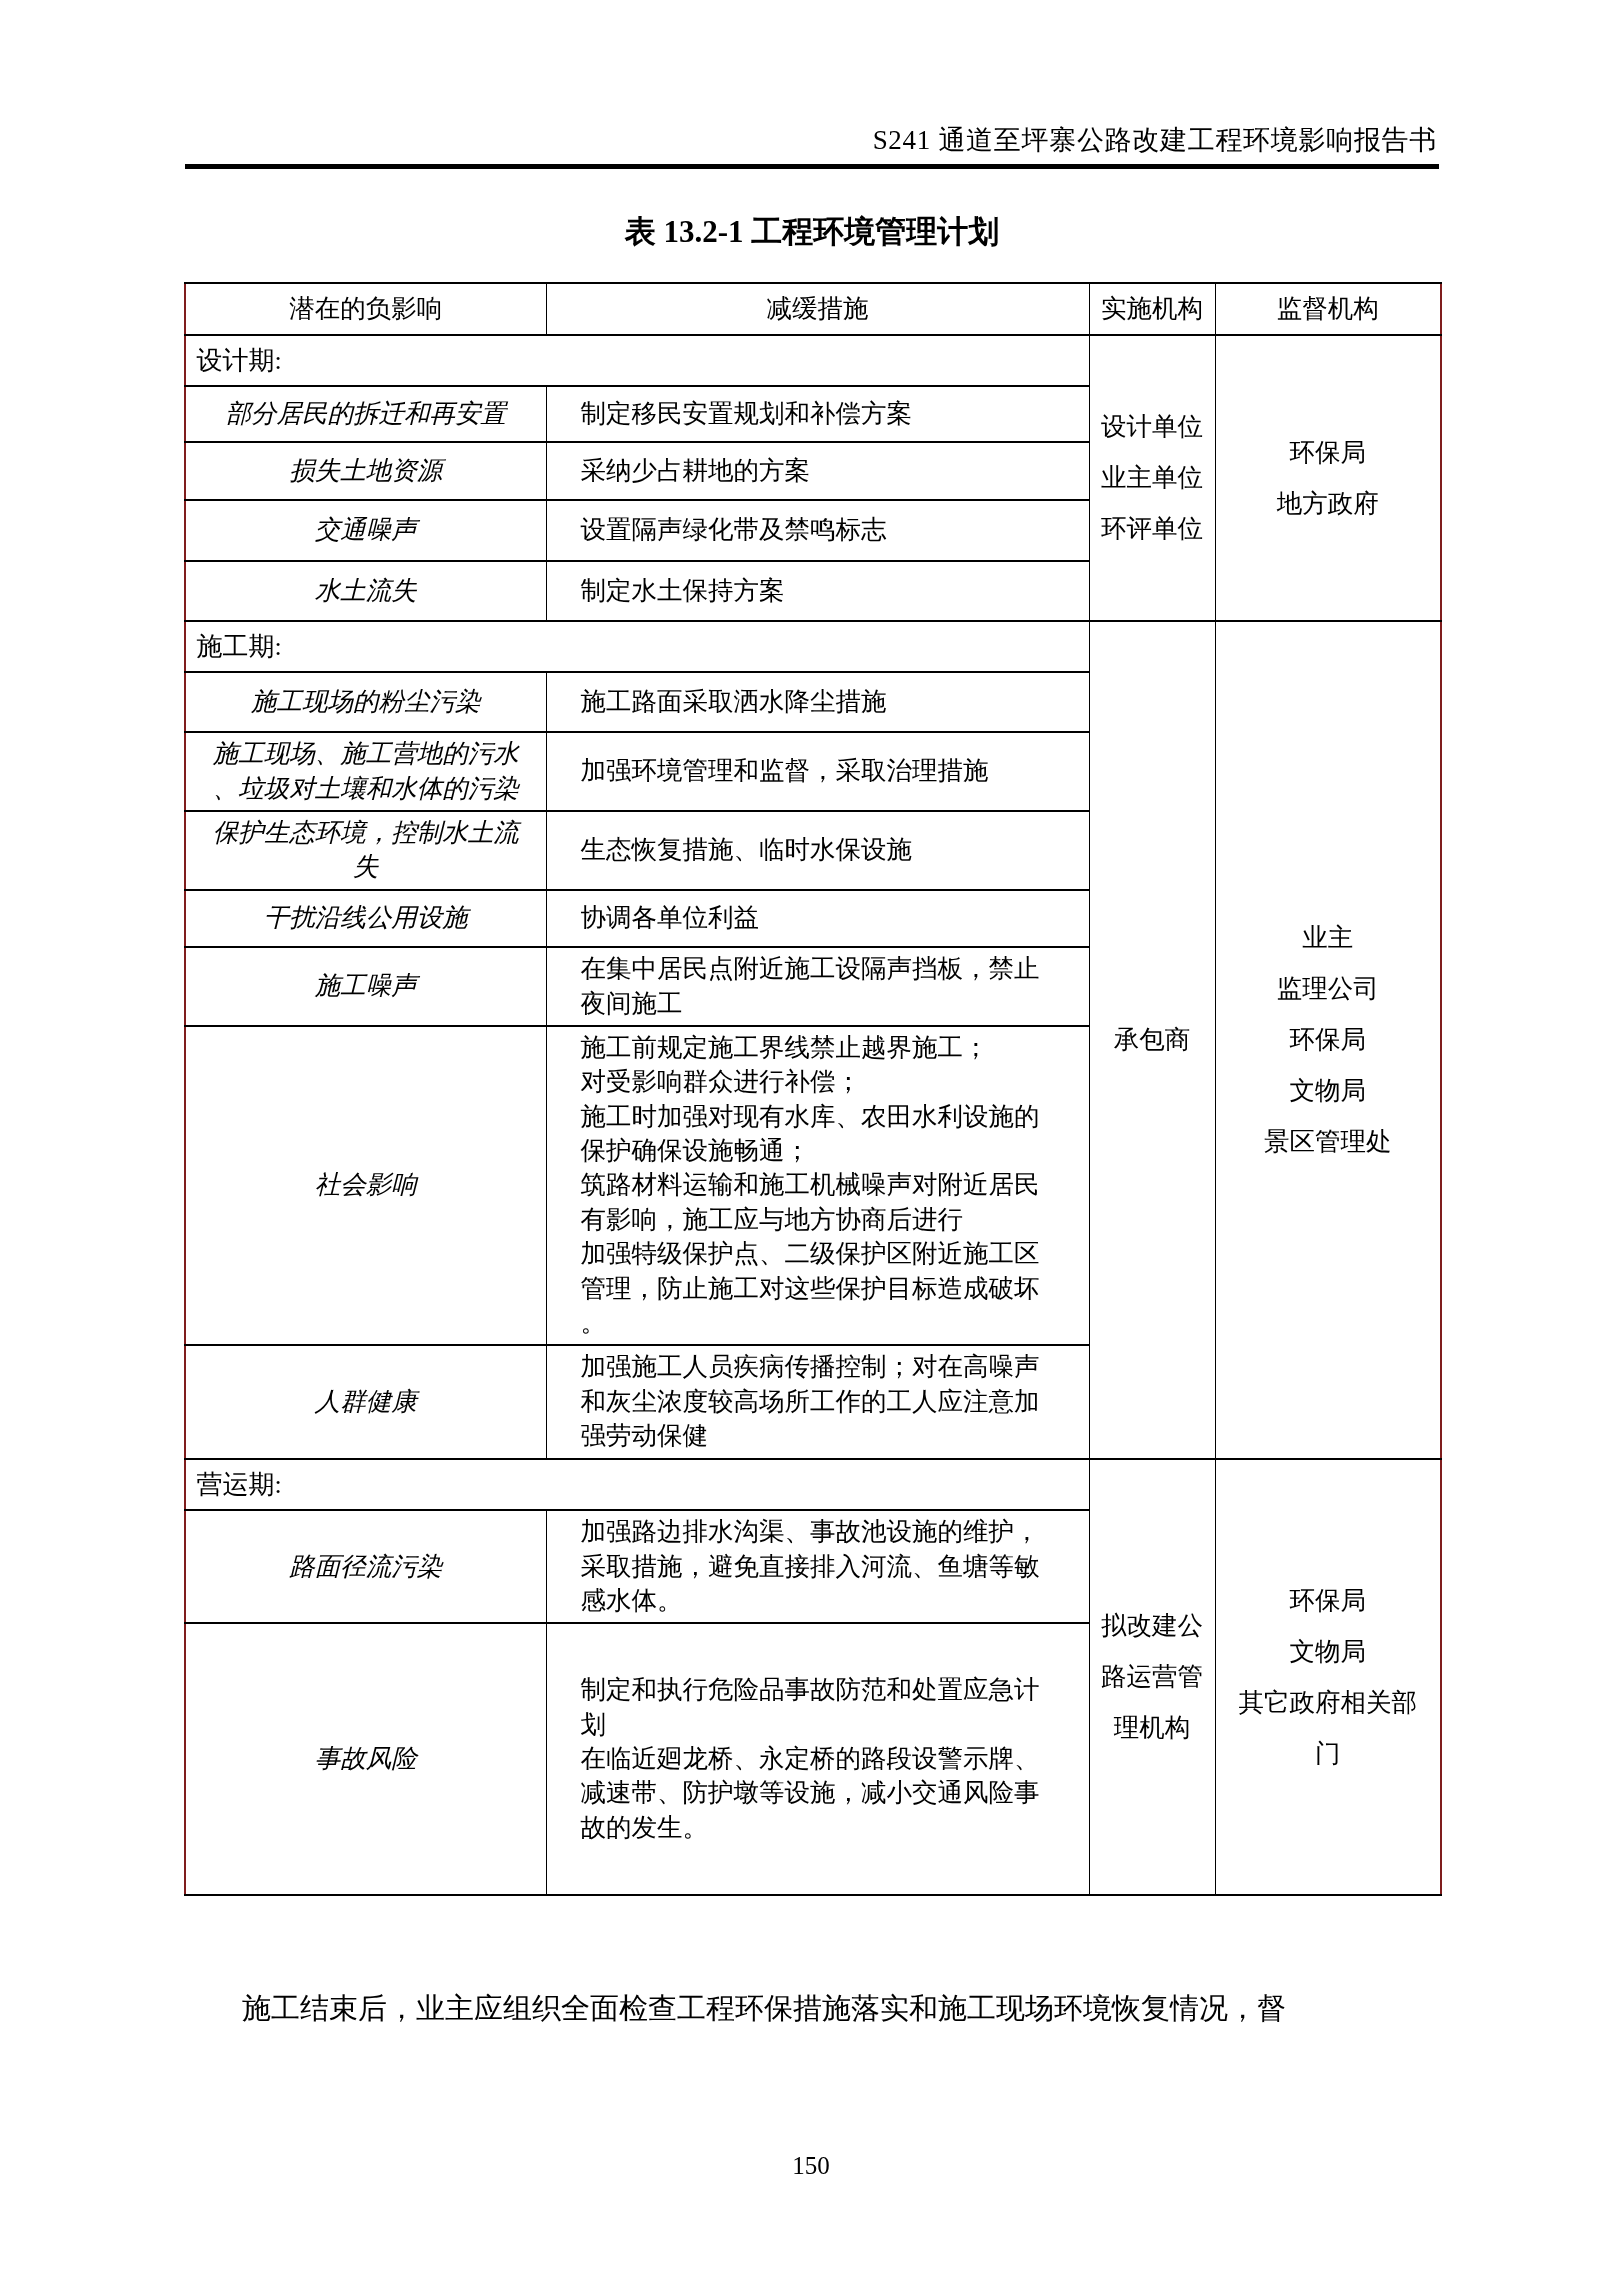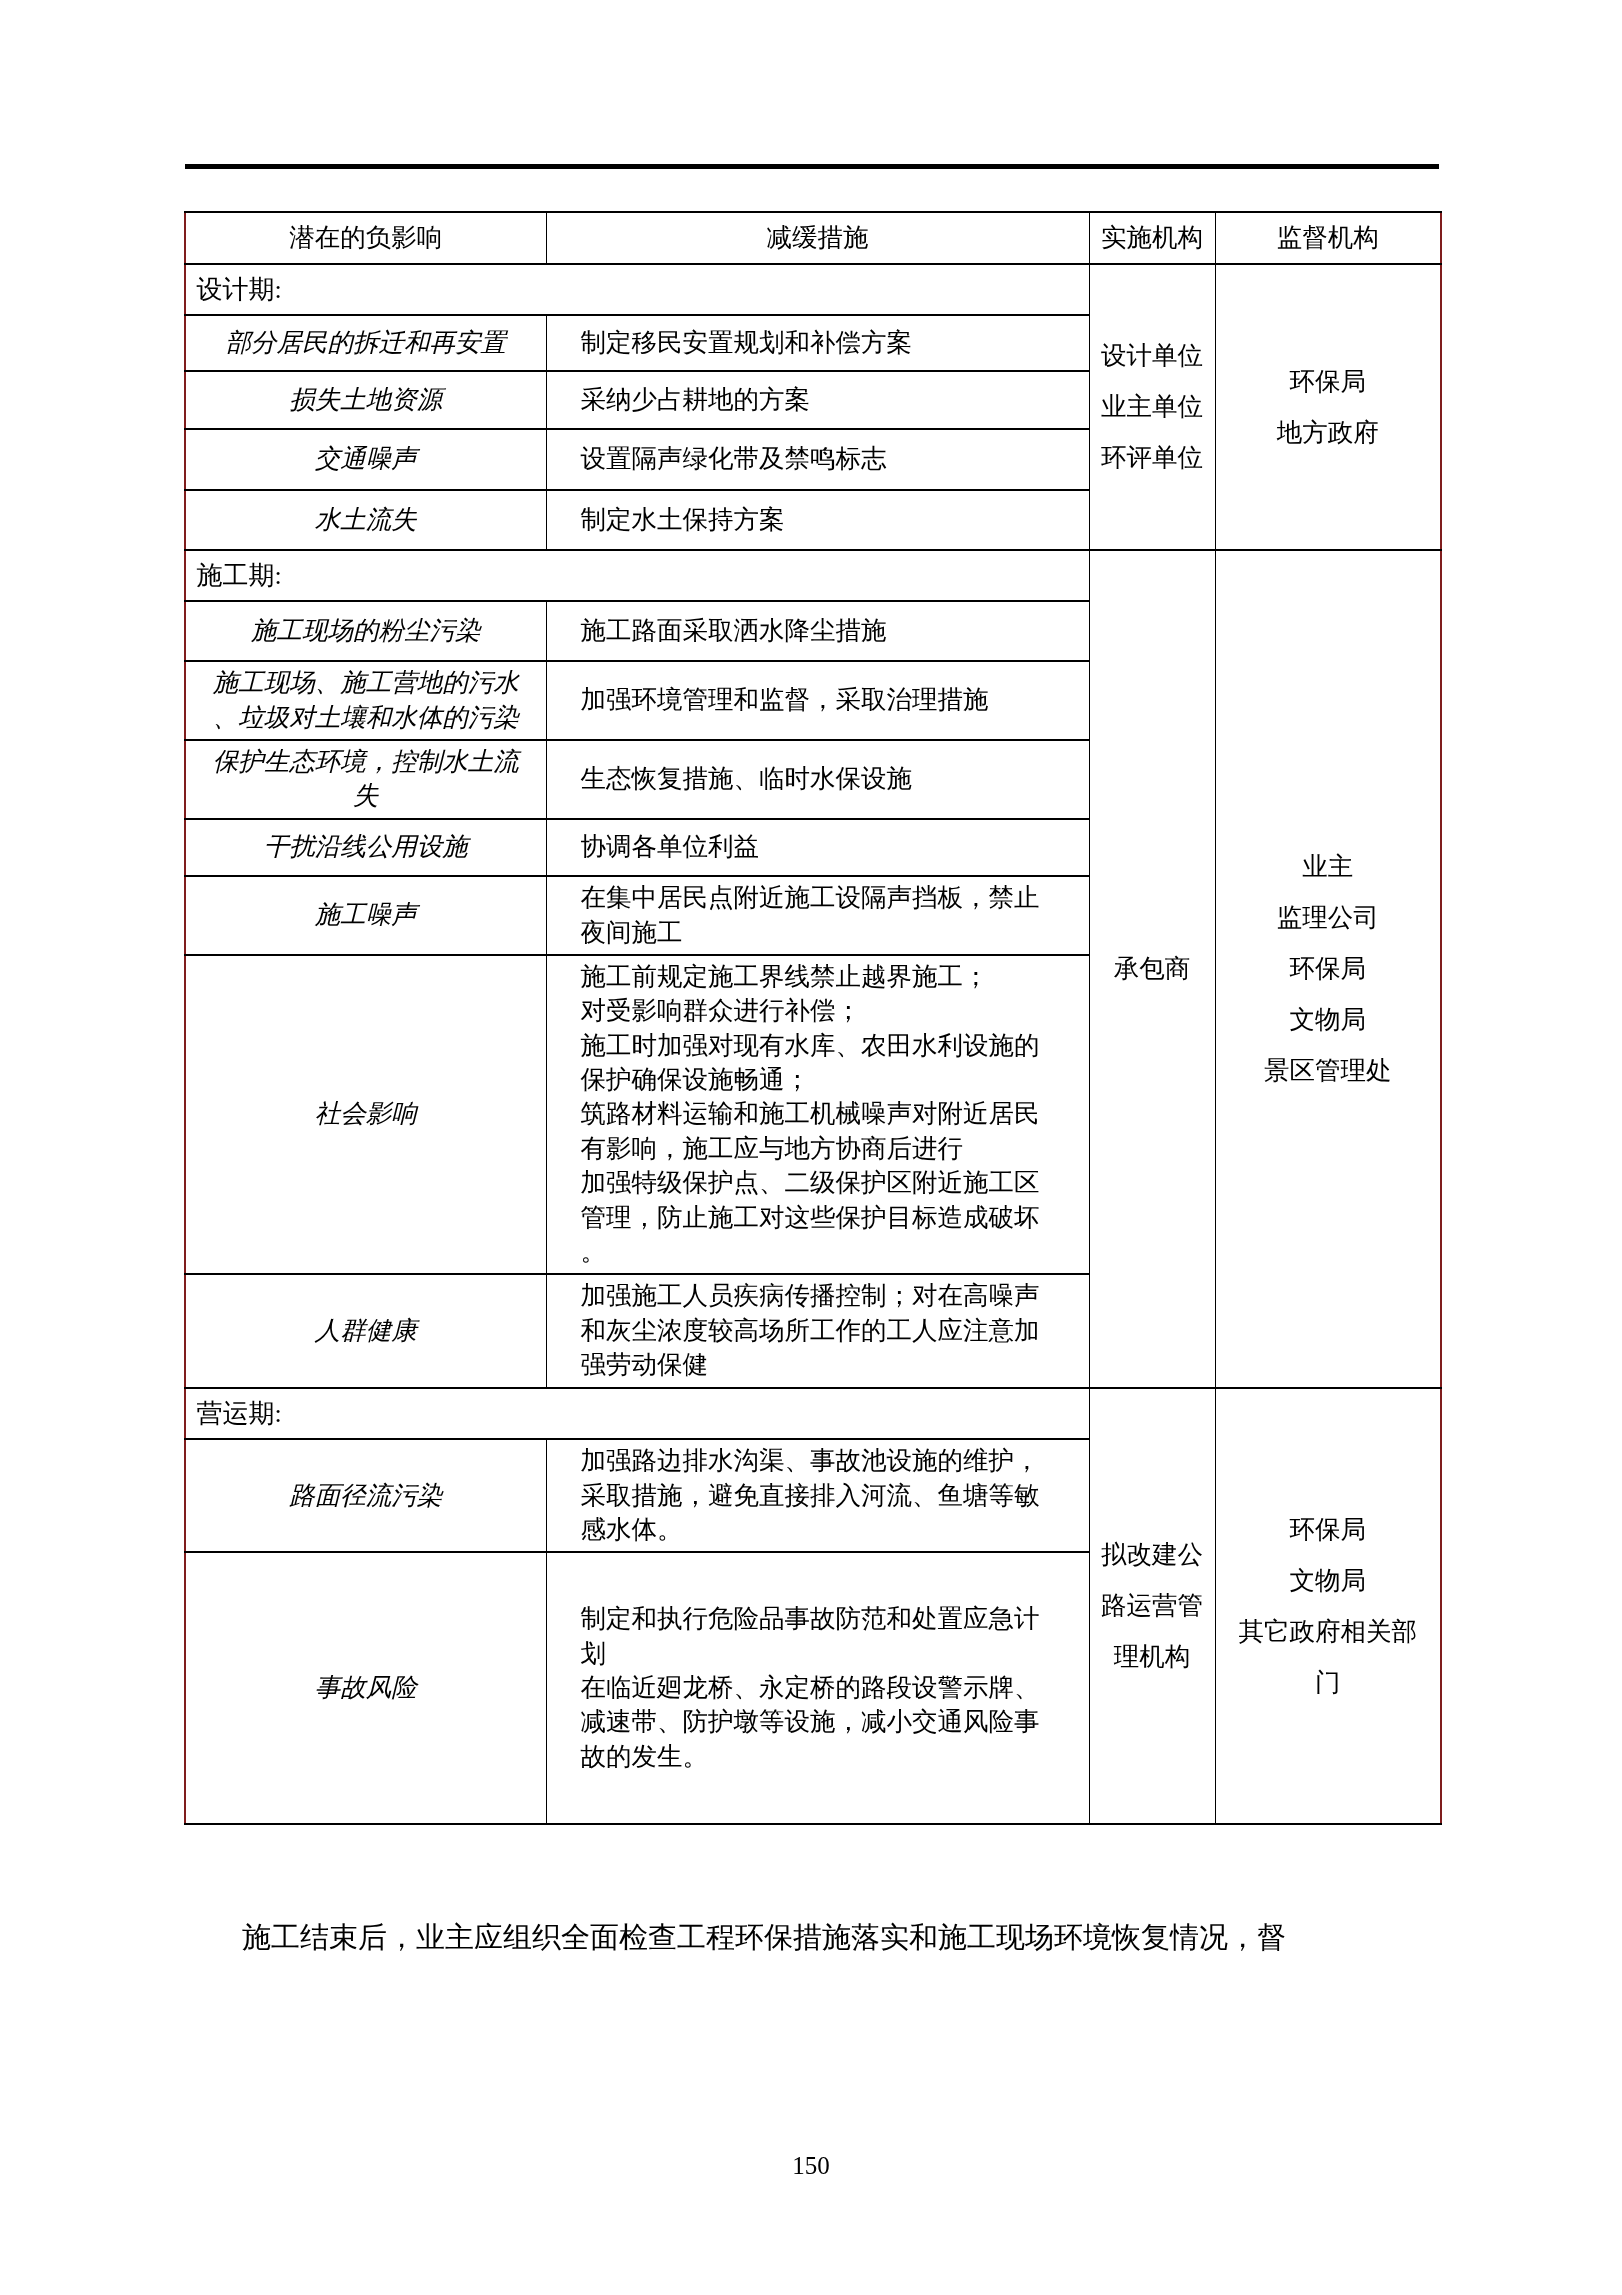--- a/index.html
+++ b/index.html
@@ -51,24 +51,26 @@
   .page-number{
     position:absolute; top:2152px; left:0; width:100%;
     text-align:center; font-size:25px;
   }
 </style>
 </head>
 <body>
 
 <div class="page">
 
+  <div class="running-header">S241 通道至坪寨公路改建工程环境影响报告书</div>
   <div class="header-rule"></div>
 
   <div class="content">
 
+    <div class="doc-title">表 13.2-1 工程环境管理计划</div>
 
     <table class="mgmt">
       <colgroup>
         <col class="c1">
           <col class="c2">
           <col class="c3">
           <col class="c4">
       </colgroup>
 
       <tbody>

